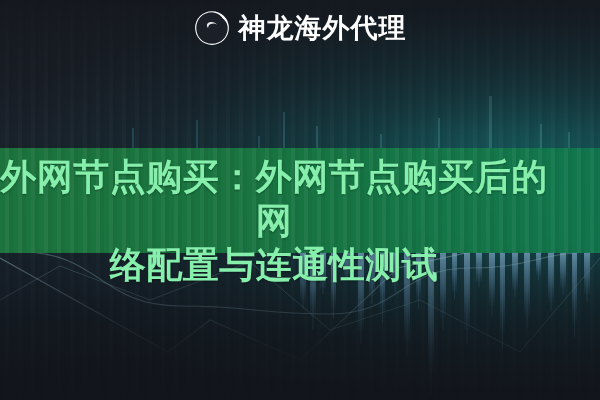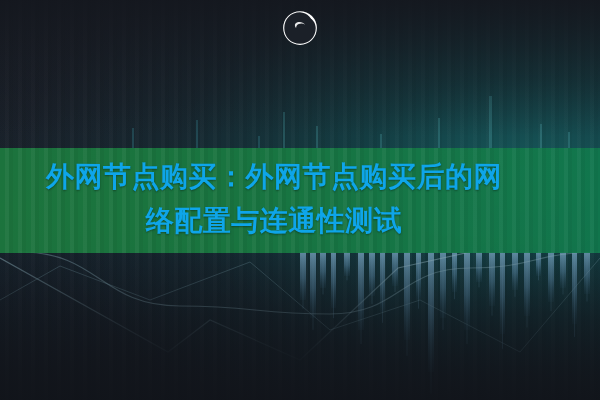--- a/index.html
+++ b/index.html
@@ -75,22 +75,22 @@
       rgba(0,0,0,0.045) 9px,
       rgba(0,0,0,0.045) 13px);
   }
 
   .title-text {
     position: absolute;
     left: 0;
     top: 155px;
     width: 548px;
     text-align: center;
-    color: #0ea5e9;
-    font-size: 28px;
+    color: #86efac;
+    font-size: 36px;
     font-weight: bold;
     line-height: 44px;
     letter-spacing: .5px;
     text-shadow: 0 1px 2px rgba(0,0,0,0.35);
     white-space: pre-line;
   }
 
   
   .watermark {
     position: absolute;
@@ -219,15 +219,16 @@
       <path d="M32 4 C16 4 4 16 4 32 C4 48 16 60 32 60 C48 60 60 48 60 32
                C60 22 53 14 44 12 C50 17 53 24 52 31 C51 40 43 47 34 47
                C27 47 21 42 20 35 C19 29 23 23 29 22 C34 21 39 24 40 29
                C41 33 38 37 34 37 C31 37 29 35 29 32 C29 30 31 28 33 29
                C31 26 27 27 26 30 C25 35 29 40 34 40 C41 40 46 34 45 27
                C44 19 37 14 29 15 C19 16 12 25 13 35 C14 46 24 54 35 53
                C48 52 57 41 56 28 C55 15 45 5 32 4 Z" fill="#1b2028"></path>
       <path d="M24 24 C29 20 37 21 41 26 C38 24 34 23 30 25 C27 26 25 29 25 32
                C23 30 22 26 24 24 Z" fill="#ffffff" opacity="0.9"></path>
     </svg>
+    <span class="wm-text">神龙海外代理</span>
   </div>
 
 </div>
 
 </body></html>

